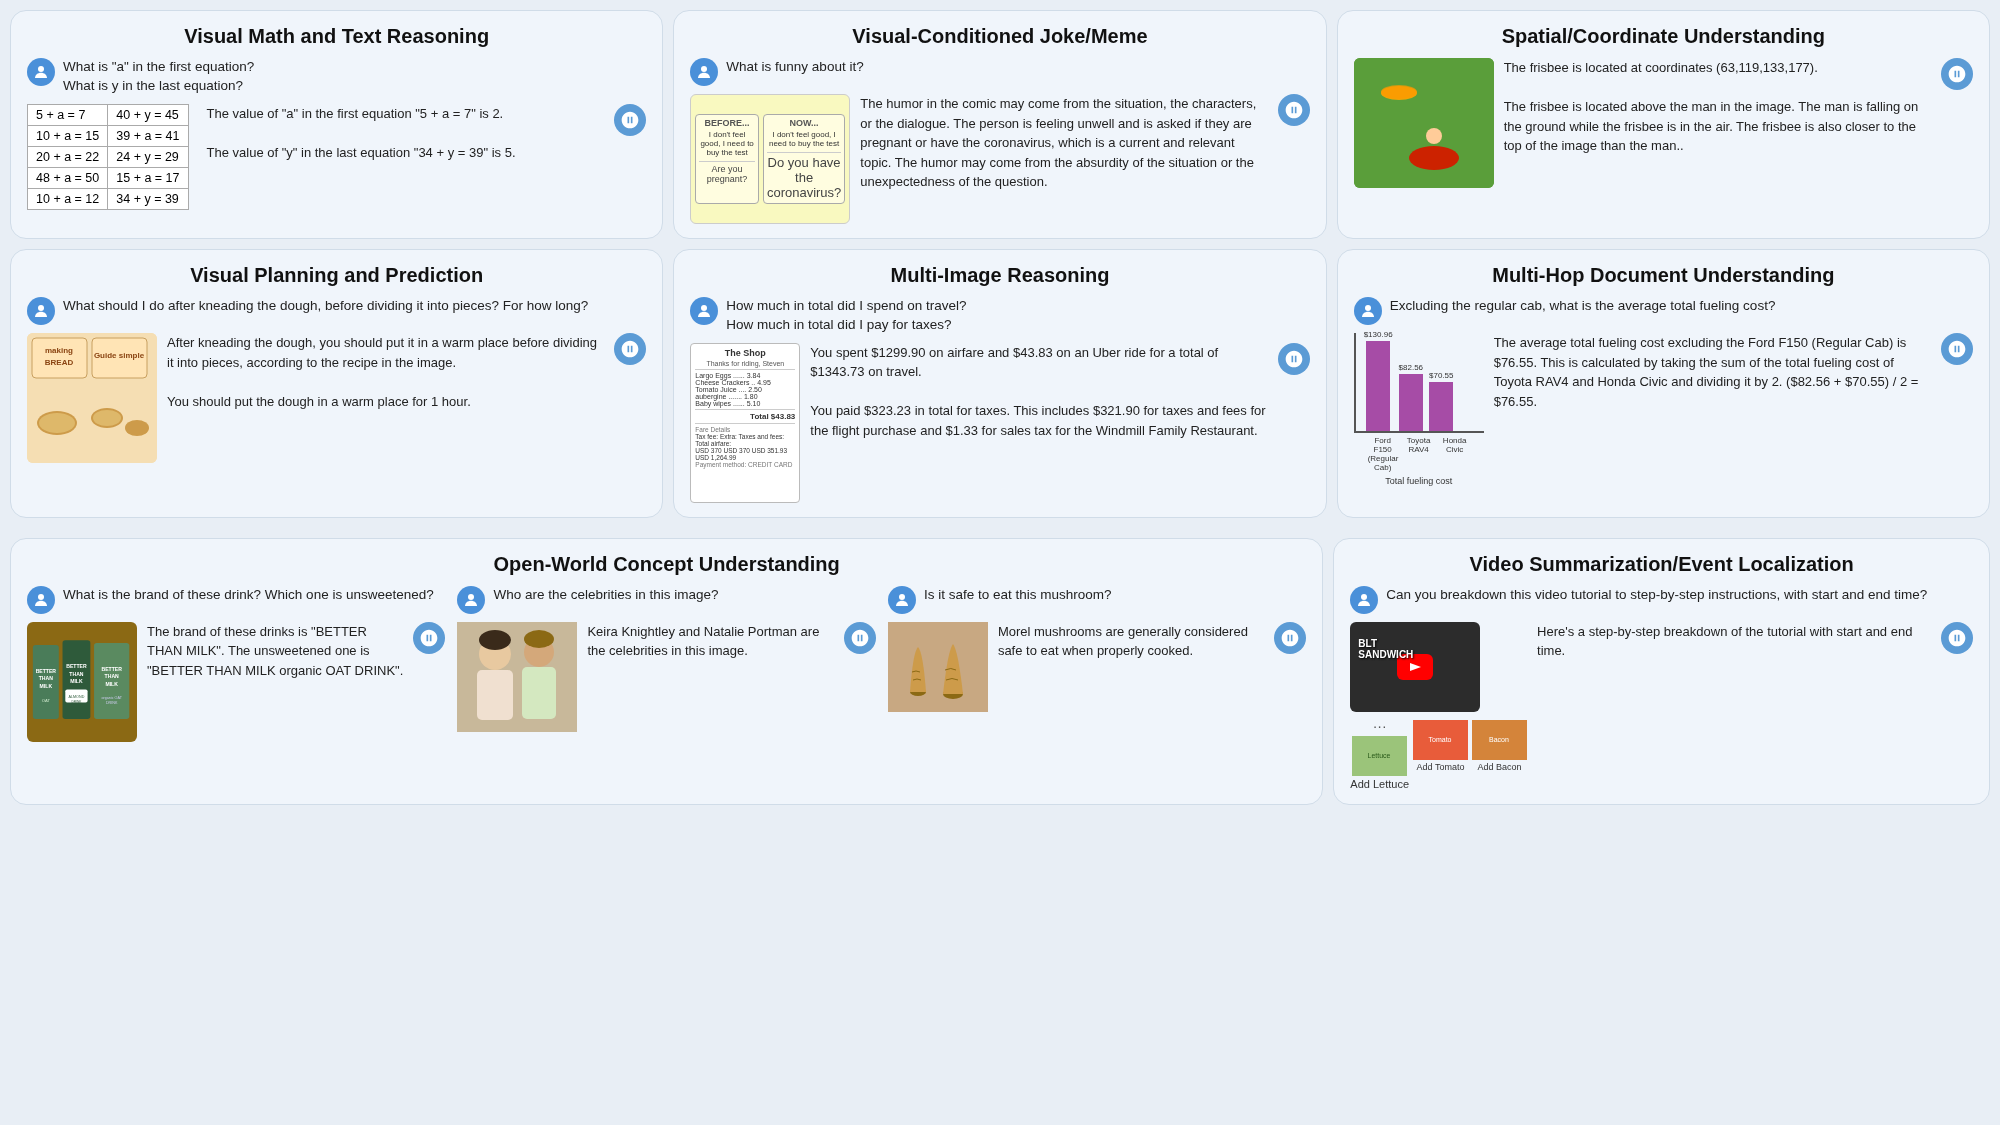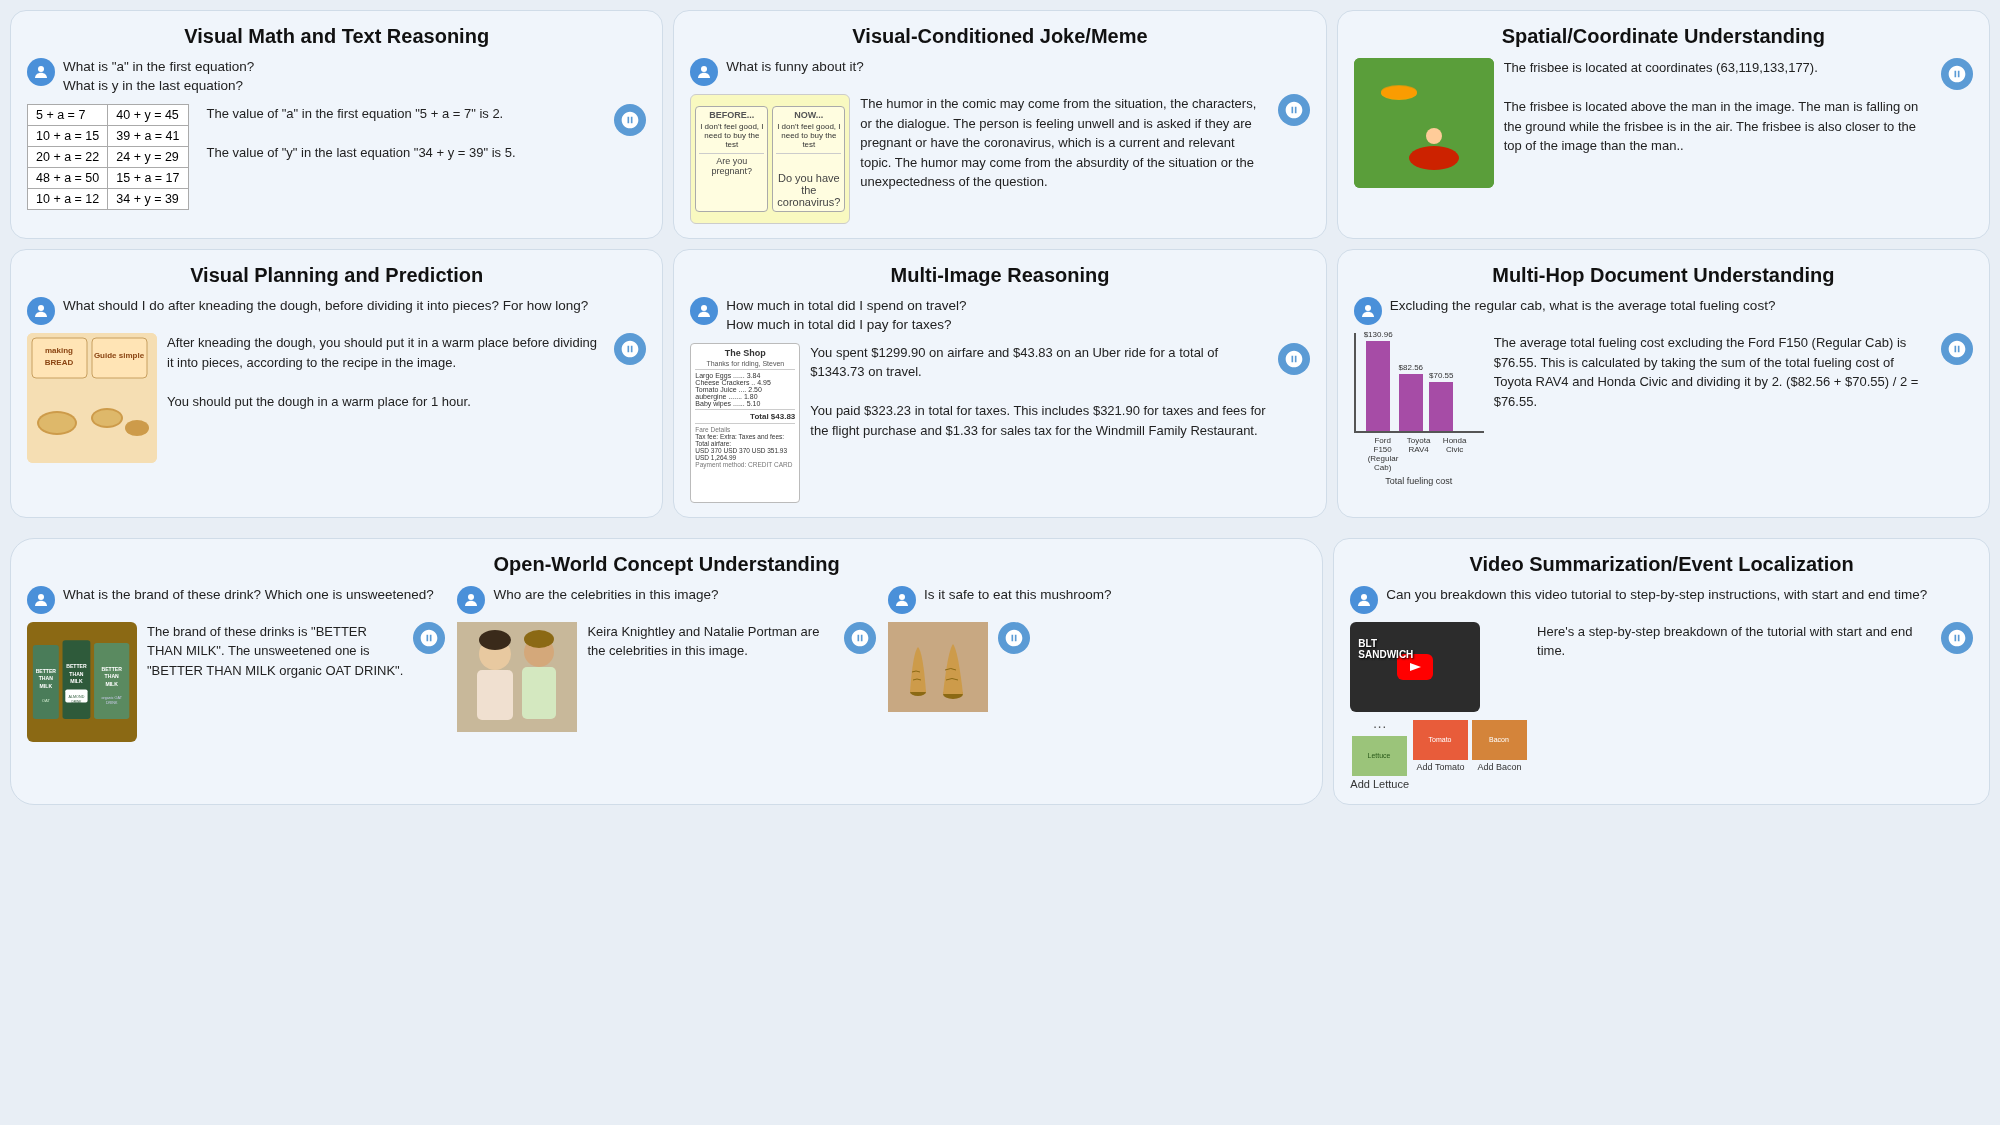--- a/index.html
+++ b/index.html
@@ -179,21 +179,21 @@
     }
     
     .bottom-grid {
       display: grid;
       grid-template-columns: 2fr 1fr;
       gap: 10px;
       margin-top: 0;
     }
     .open-world-card {
       background: #f0f5fb;
-      border-radius: 24px;
+      border-radius: 16px;
       padding: 14px 16px;
       border: 1px solid #d0dce8;
     }
     .open-world-content {
       display: grid;
       grid-template-columns: 1fr 1fr 1fr;
       gap: 12px;
     }
     .video-card {
       background: #f0f5fb;
@@ -338,21 +338,21 @@
       <div class="comic-img">
         <div style="display:flex; gap:4px; width:100%;">
           <div style="flex:1; border:1px solid #aaa; padding:3px; border-radius:4px; background:#fffde0;">
             <div style="font-size:9px; font-weight:bold; margin-bottom:2px;">BEFORE...</div>
             <div style="font-size:8px; color:#333;">I don't feel good, I need to buy the test</div>
             <div style="margin-top:4px; font-size:9px; color:#444; border-top:1px solid #ccc; padding-top:2px;">Are you pregnant?</div>
           </div>
           <div style="flex:1; border:1px solid #aaa; padding:3px; border-radius:4px; background:#fffde0;">
             <div style="font-size:9px; font-weight:bold; margin-bottom:2px;">NOW...</div>
             <div style="font-size:8px; color:#333;">I don't feel good, I need to buy the test</div>
-            <div style="margin-top:4px; font-size:11px; color:#444; border-top:1px solid #ccc; padding-top:18px;">Do you have the coronavirus?</div>
+            <div style="margin-top:4px; font-size:13px; color:#444; border-top:1px solid #ccc; padding-top:2px;">Do you have the coronavirus?</div>
           </div>
         </div>
       </div>
       <div class="answer-text">The humor in the comic may come from the situation, the characters, or the dialogue. The person is feeling unwell and is asked if they are pregnant or have the coronavirus, which is a current and relevant topic. The humor may come from the absurdity of the situation or the unexpectedness of the question.</div>
       <div class="ai-icon">
         <svg width="20" height="20" viewBox="0 0 24 24" fill="white">
             <path d="M12 2C6.48 2 2 6.48 2 12s4.48 10 10 10 10-4.48 10-10S17.52 2 12 2zm-1 14H9V8h2v8zm4 0h-2V8h2v8z"></path>
           </svg>
       </div>
     </div>
@@ -617,20 +617,23 @@
 
               <ellipse cx="30" cy="70" rx="8" ry="4" fill="#8B6914"></ellipse>
               <path d="M22,70 Q25,30 30,25 Q35,30 38,70 Z" fill="#cd9b4a"></path>
               <path d="M24,50 Q28,48 32,50 M25,58 Q29,56 33,58" stroke="#8B6914" stroke-width="1" fill="none"></path>
 
               <ellipse cx="65" cy="72" rx="10" ry="5" fill="#8B6914"></ellipse>
               <path d="M55,72 Q60,28 65,22 Q70,28 75,72 Z" fill="#cd9b4a"></path>
               <path d="M57,48 Q63,45 68,48 M58,58 Q64,55 70,58" stroke="#8B6914" stroke-width="1" fill="none"></path>
             </svg>
           </div>
+          <div style="flex:1;">
+            <div class="answer-text">Morel mushrooms are generally considered safe to eat when properly cooked.</div>
+          </div>
           <div class="ai-icon">
             <svg width="20" height="20" viewBox="0 0 24 24" fill="white">
                 <path d="M12 2C6.48 2 2 6.48 2 12s4.48 10 10 10 10-4.48 10-10S17.52 2 12 2zm-1 14H9V8h2v8zm4 0h-2V8h2v8z"></path>
               </svg>
           </div>
         </div>
       </div>
 
     </div>
   </div>

